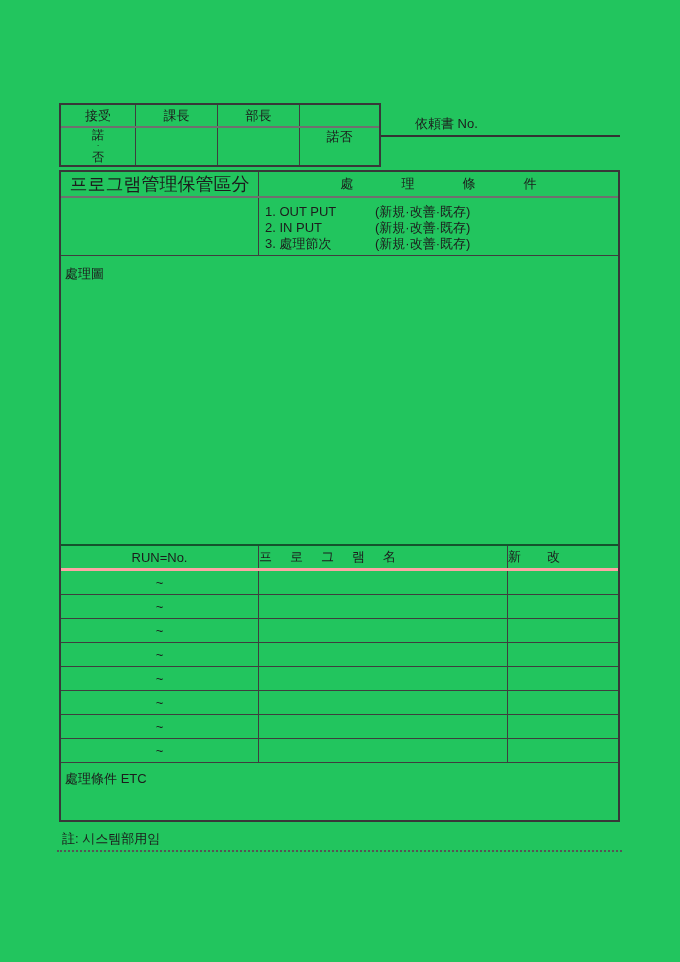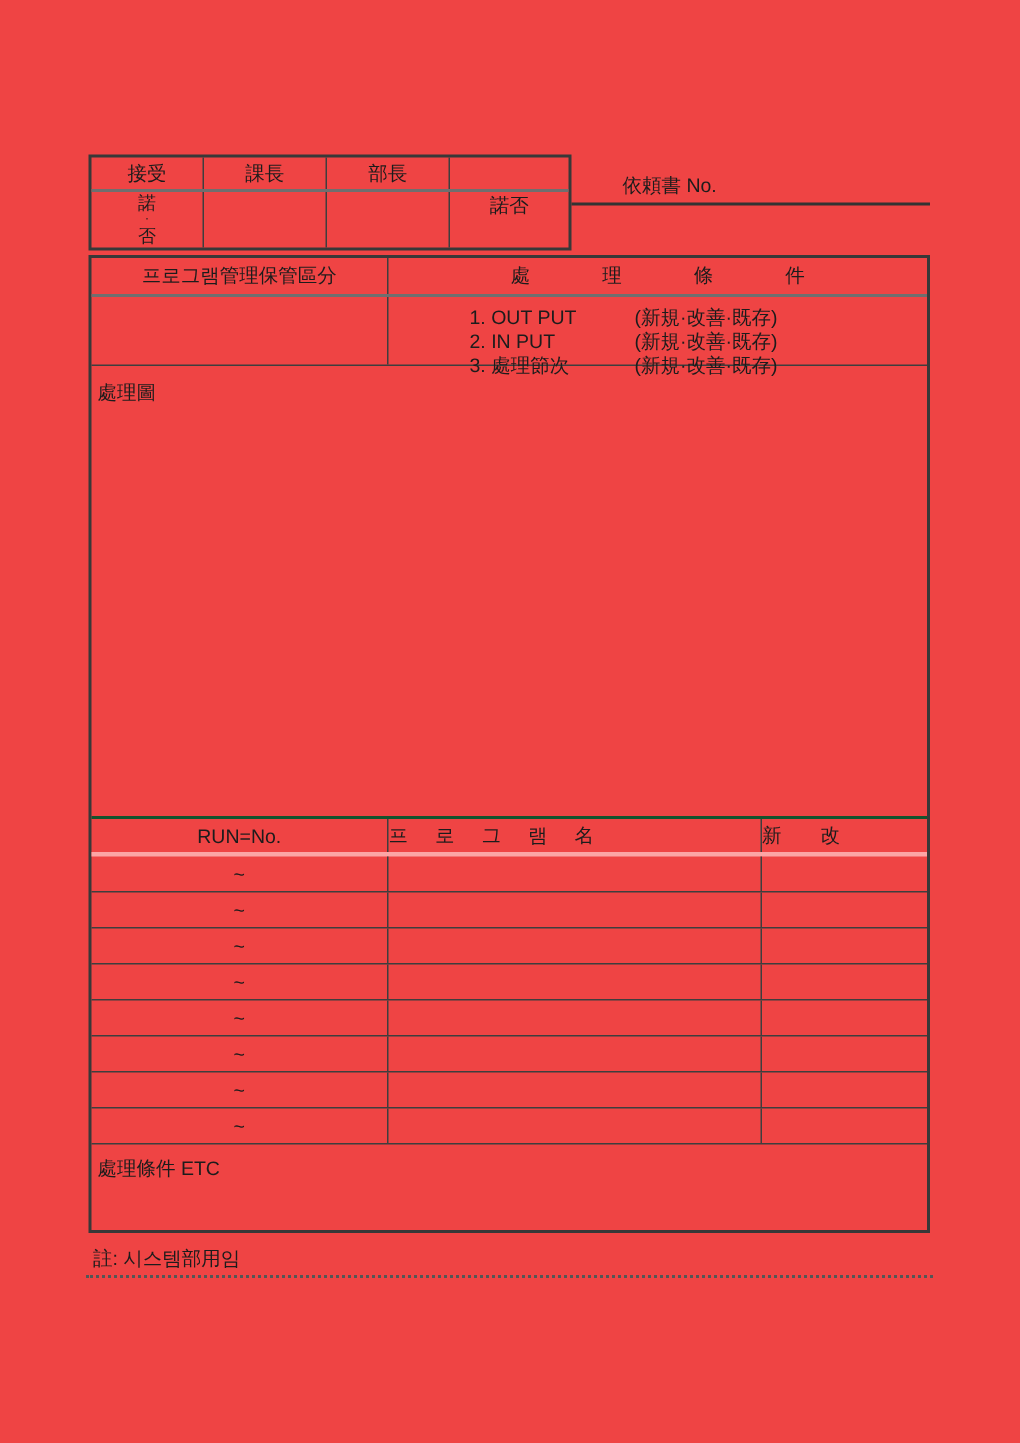--- a/index.html
+++ b/index.html
@@ -1,17 +1,17 @@
 <!DOCTYPE html>
 <html><head>
 <meta charset="utf-8">
 <style>
   html,body{margin:0;padding:0;background:#ffffff;}
   .page{
-    position:relative;width:680px;height:962px;background:#ef4444;
+    position:relative;width:680px;height:962px;background:#22c55e;
     font-family:"Liberation Sans",sans-serif;color:#1c1c1c;overflow:hidden;
   }
   
   .approval-table{
     position:absolute;left:59px;top:103px;width:322px;height:64px;
     border:2px solid #383838;box-sizing:border-box;display:flex;flex-direction:column;
   }
   .at-header{display:flex;height:23px;border-bottom:2px solid #6f6f6f;box-sizing:border-box;flex:none;}
   .at-hcell{
     display:flex;align-items:center;justify-content:center;
@@ -32,27 +32,27 @@
     border-bottom:2px solid #333333;box-sizing:border-box;
     display:flex;align-items:flex-end;padding:0 0 2px 34px;font-size:13px;
   }
   
   .main-box{
     position:absolute;left:59px;top:170px;width:561px;height:652px;
     border:2px solid #383838;box-sizing:border-box;display:flex;flex-direction:column;
   }
   .frow{display:flex;box-sizing:border-box;flex:none;}
   .row-a{height:26px;border-bottom:2px solid #6f6f6f;}
-  .row-b{height:46px;border-bottom:1px solid #3e3e3e;gap:48px;}
+  .row-b{height:58px;border-bottom:1px solid #3e3e3e;}
   .row-c{flex:1 1 auto;border-bottom:2px solid #14532d;padding:9px 2px 0 4px;font-size:13px;display:block;}
   .row-d{height:25px;border-bottom:3px solid #fca5a5;}
   .run-row{height:24px;border-bottom:1px solid #3e3e3e;}
   .row-e{height:50px;padding:7px 0 0 4px;font-size:13px;display:block;}
   .cell-left{width:198px;flex:none;border-right:1px solid #3e3e3e;box-sizing:border-box;
-    display:flex;align-items:center;justify-content:center;font-size:13px;}
+    display:flex;align-items:center;justify-content:center;font-size:18px;}
   .cell-right{flex:1;display:flex;align-items:center;justify-content:center;font-size:13px;}
   .c1{width:198px;flex:none;border-right:1px solid #3e3e3e;box-sizing:border-box;
     display:flex;align-items:center;justify-content:center;font-size:13px;}
   .c2{width:249px;flex:none;border-right:1px solid #3e3e3e;box-sizing:border-box;
     display:flex;align-items:center;font-size:13px;}
   .c3{flex:1;display:flex;align-items:center;font-size:13px;}
   .work-items{flex:1;padding:6px 0 0 6px;display:block;}
   .work-item{display:flex;font-size:13px;line-height:16px;}
   .wi-label{width:110px;flex:none;}
   .ls-wide{letter-spacing:48px;margin-right:-48px;}

